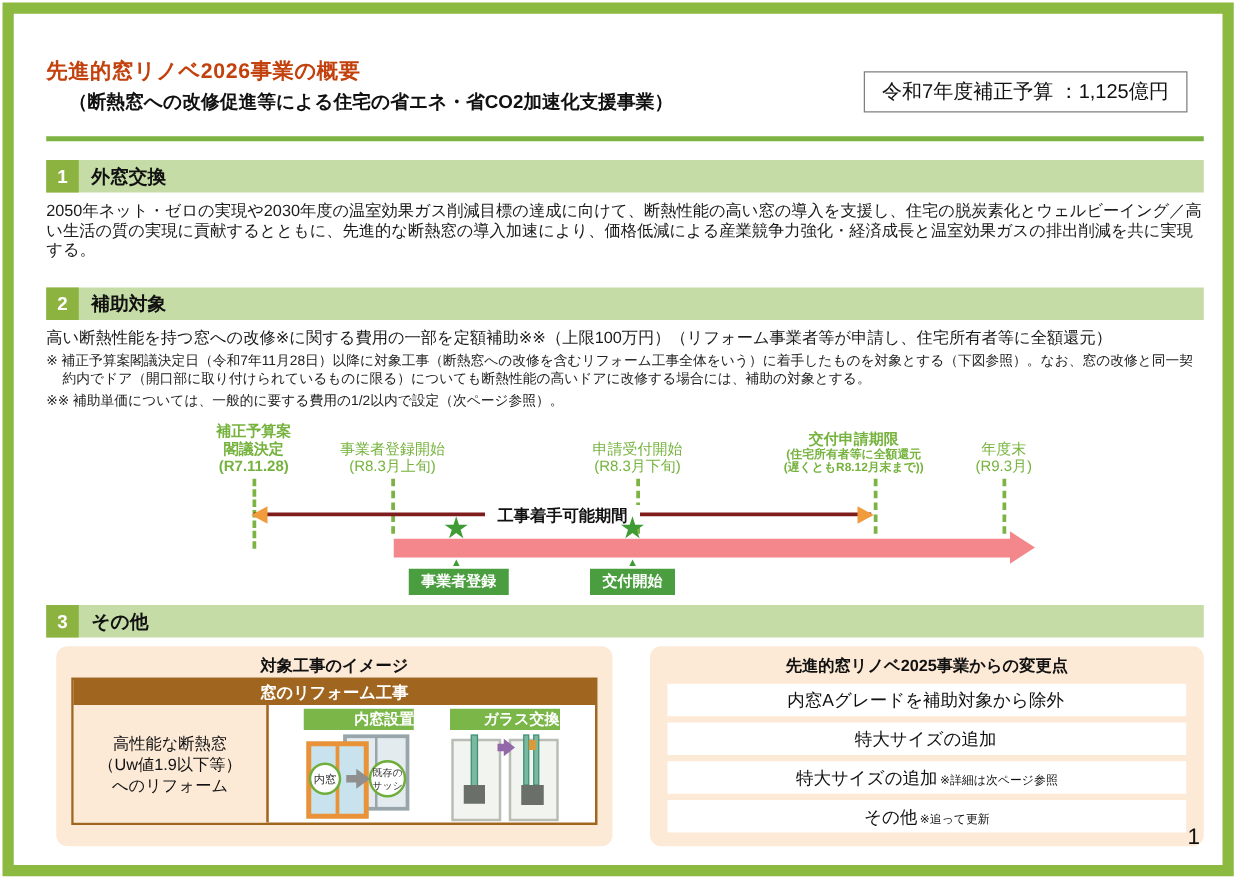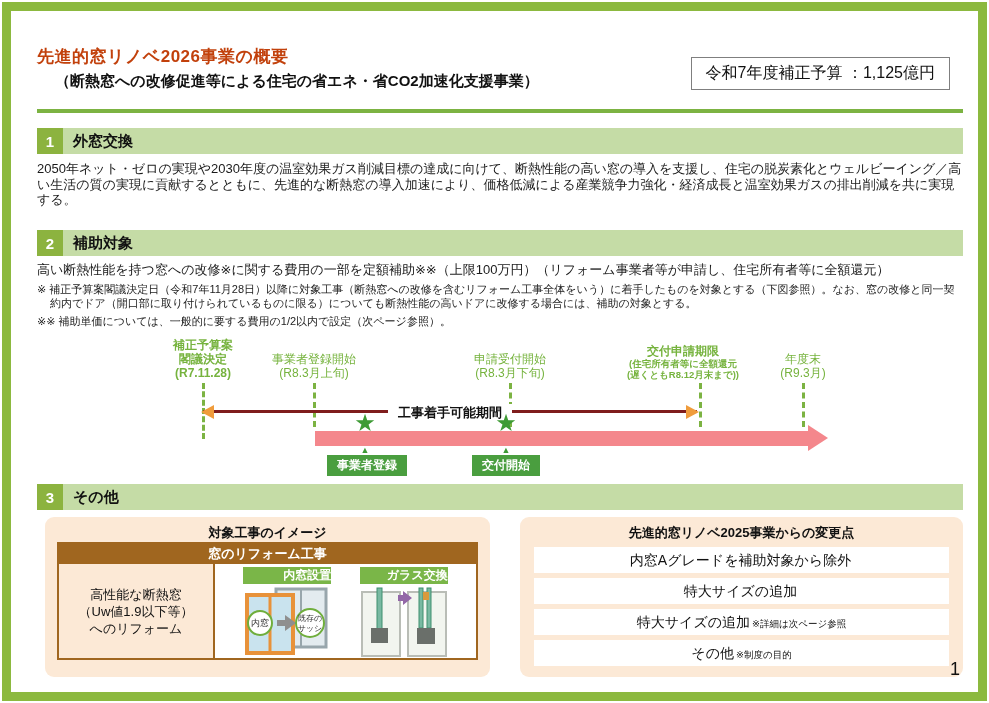--- a/index.html
+++ b/index.html
@@ -196,20 +196,20 @@
     <div class="rrow">
       <span class="rtext">特大サイズの追加</span>
           <span class="rnote"></span>
     </div>
     <div class="rrow">
       <span class="rtext">特大サイズの追加</span>
           <span class="rnote">※詳細は次ページ参照</span>
     </div>
     <div class="rrow">
       <span class="rtext">その他</span>
-          <span class="rnote">※制度の目的</span>
+          <span class="rnote">※追って更新</span>
     </div>
   </div>
 
   <div class="pagenum">1</div>
 
 </div>
 </div>
 
 </body></html>

